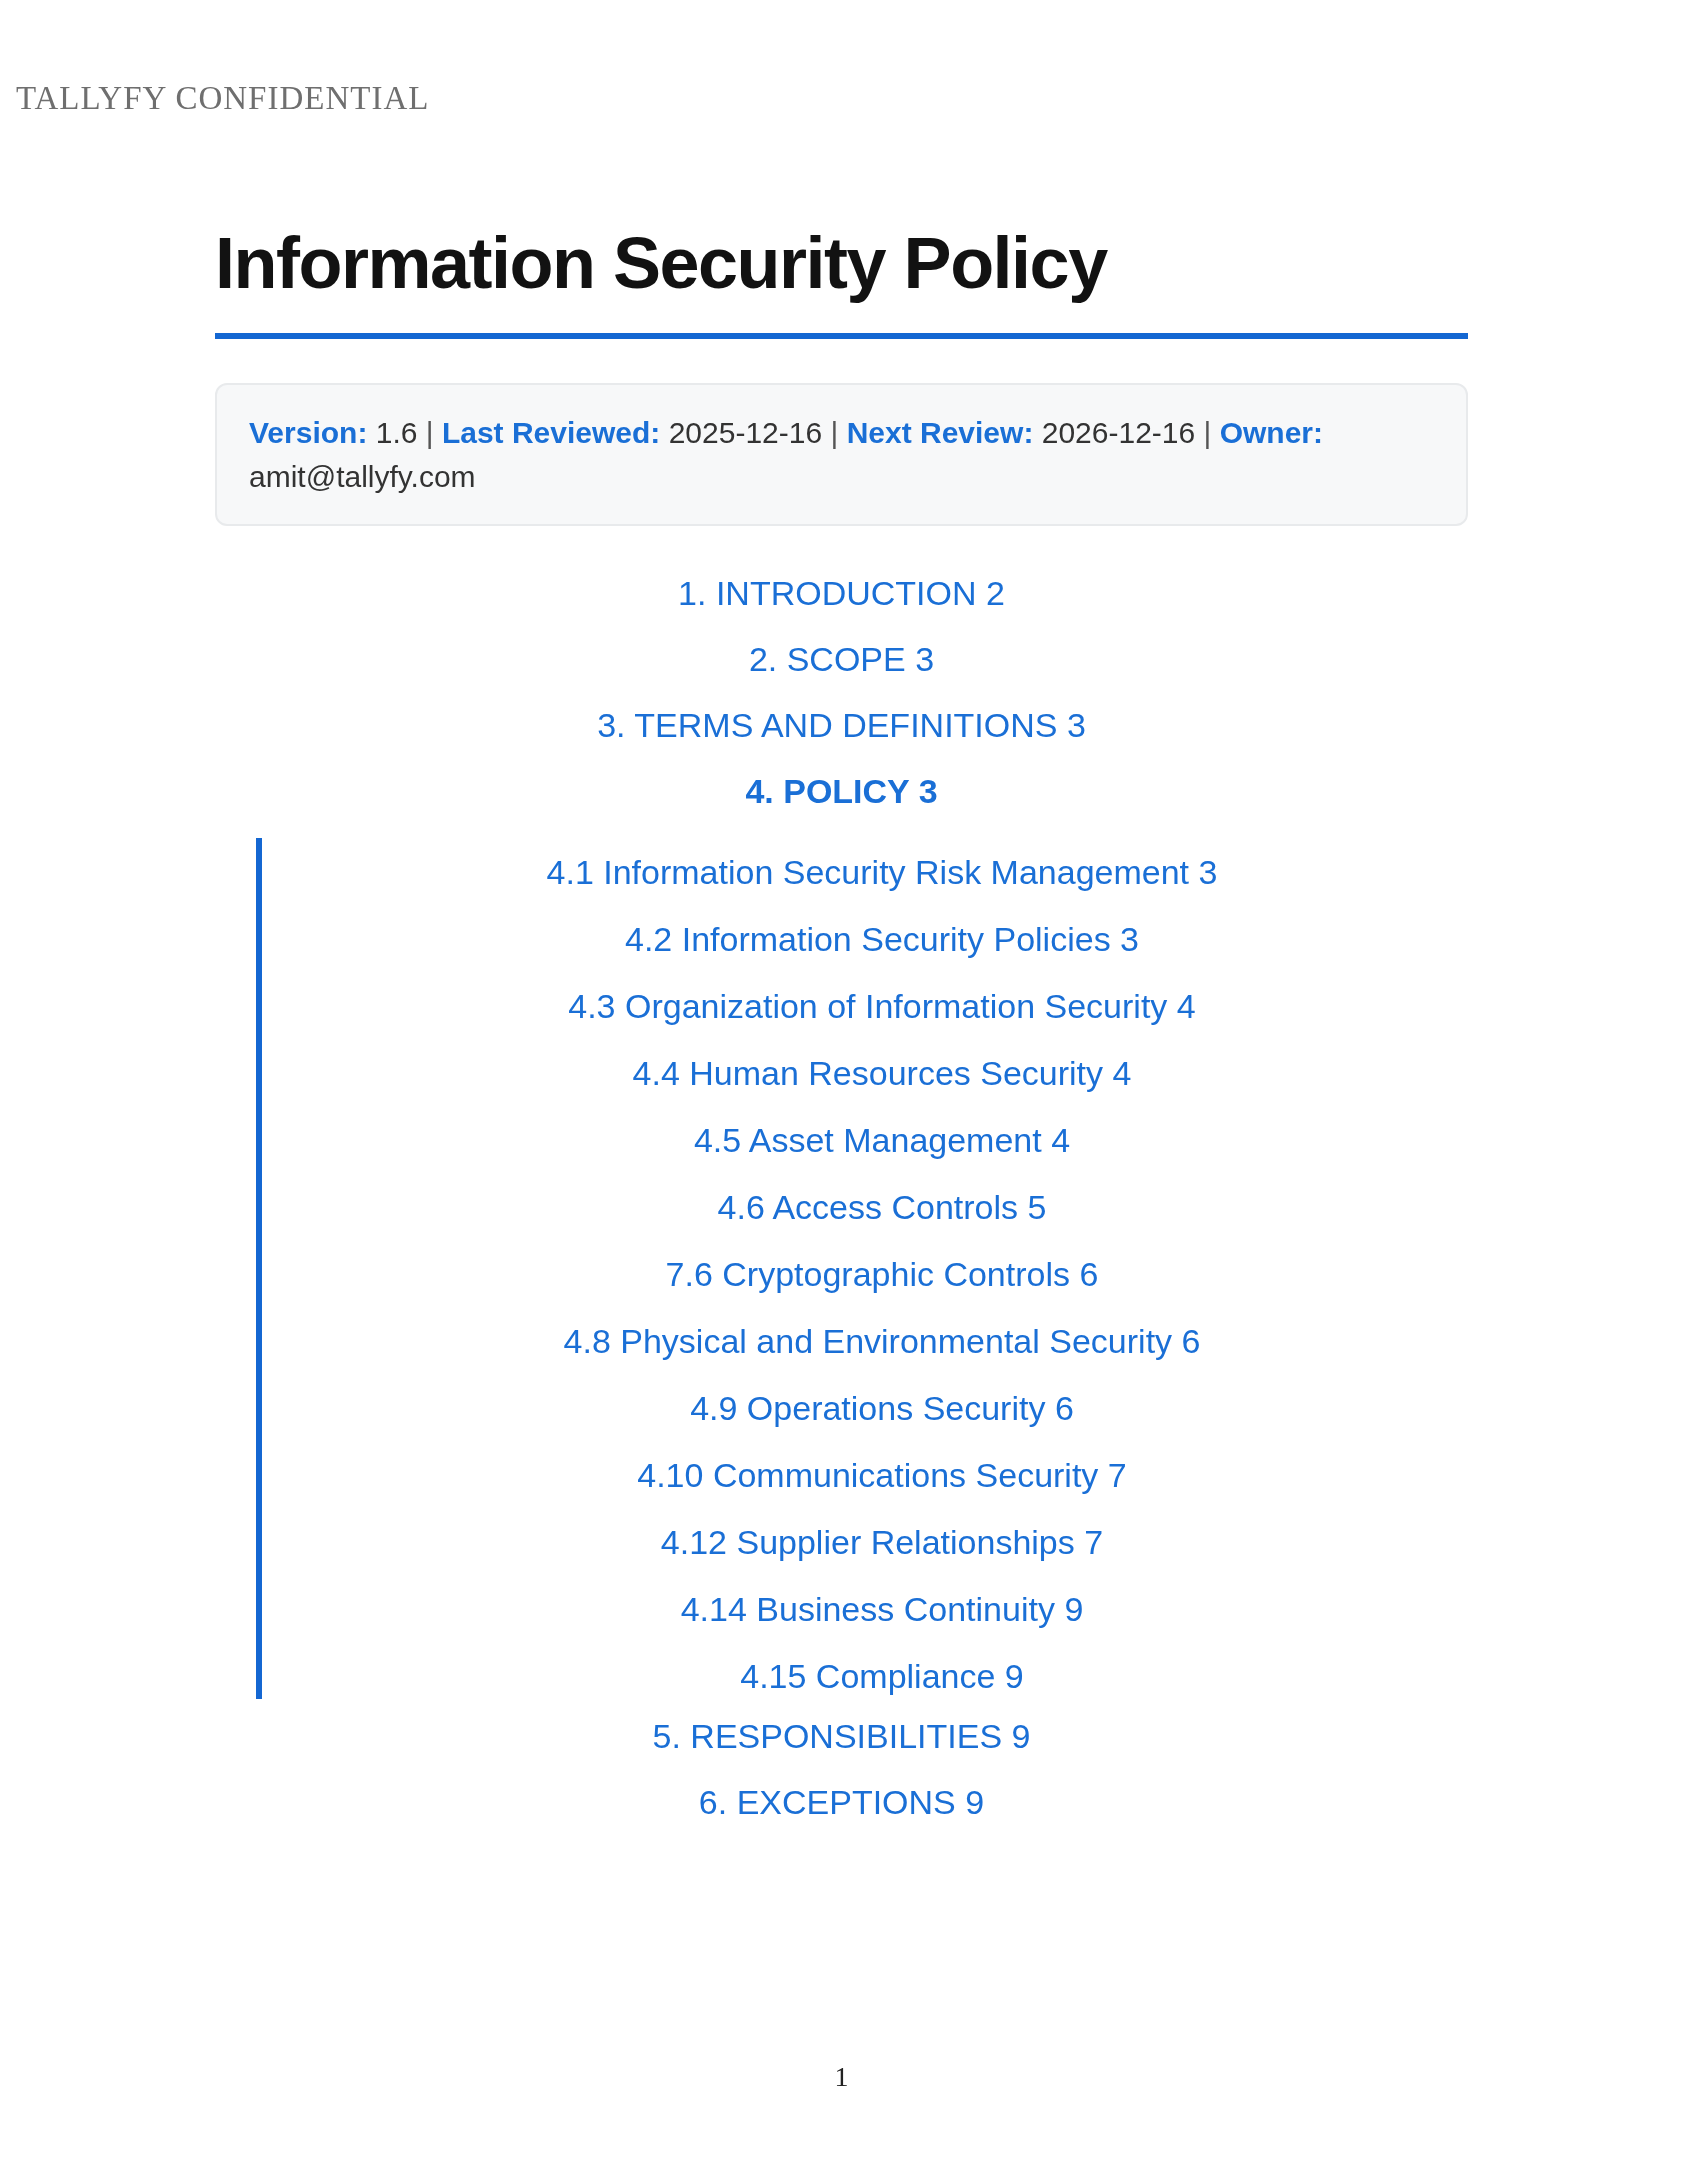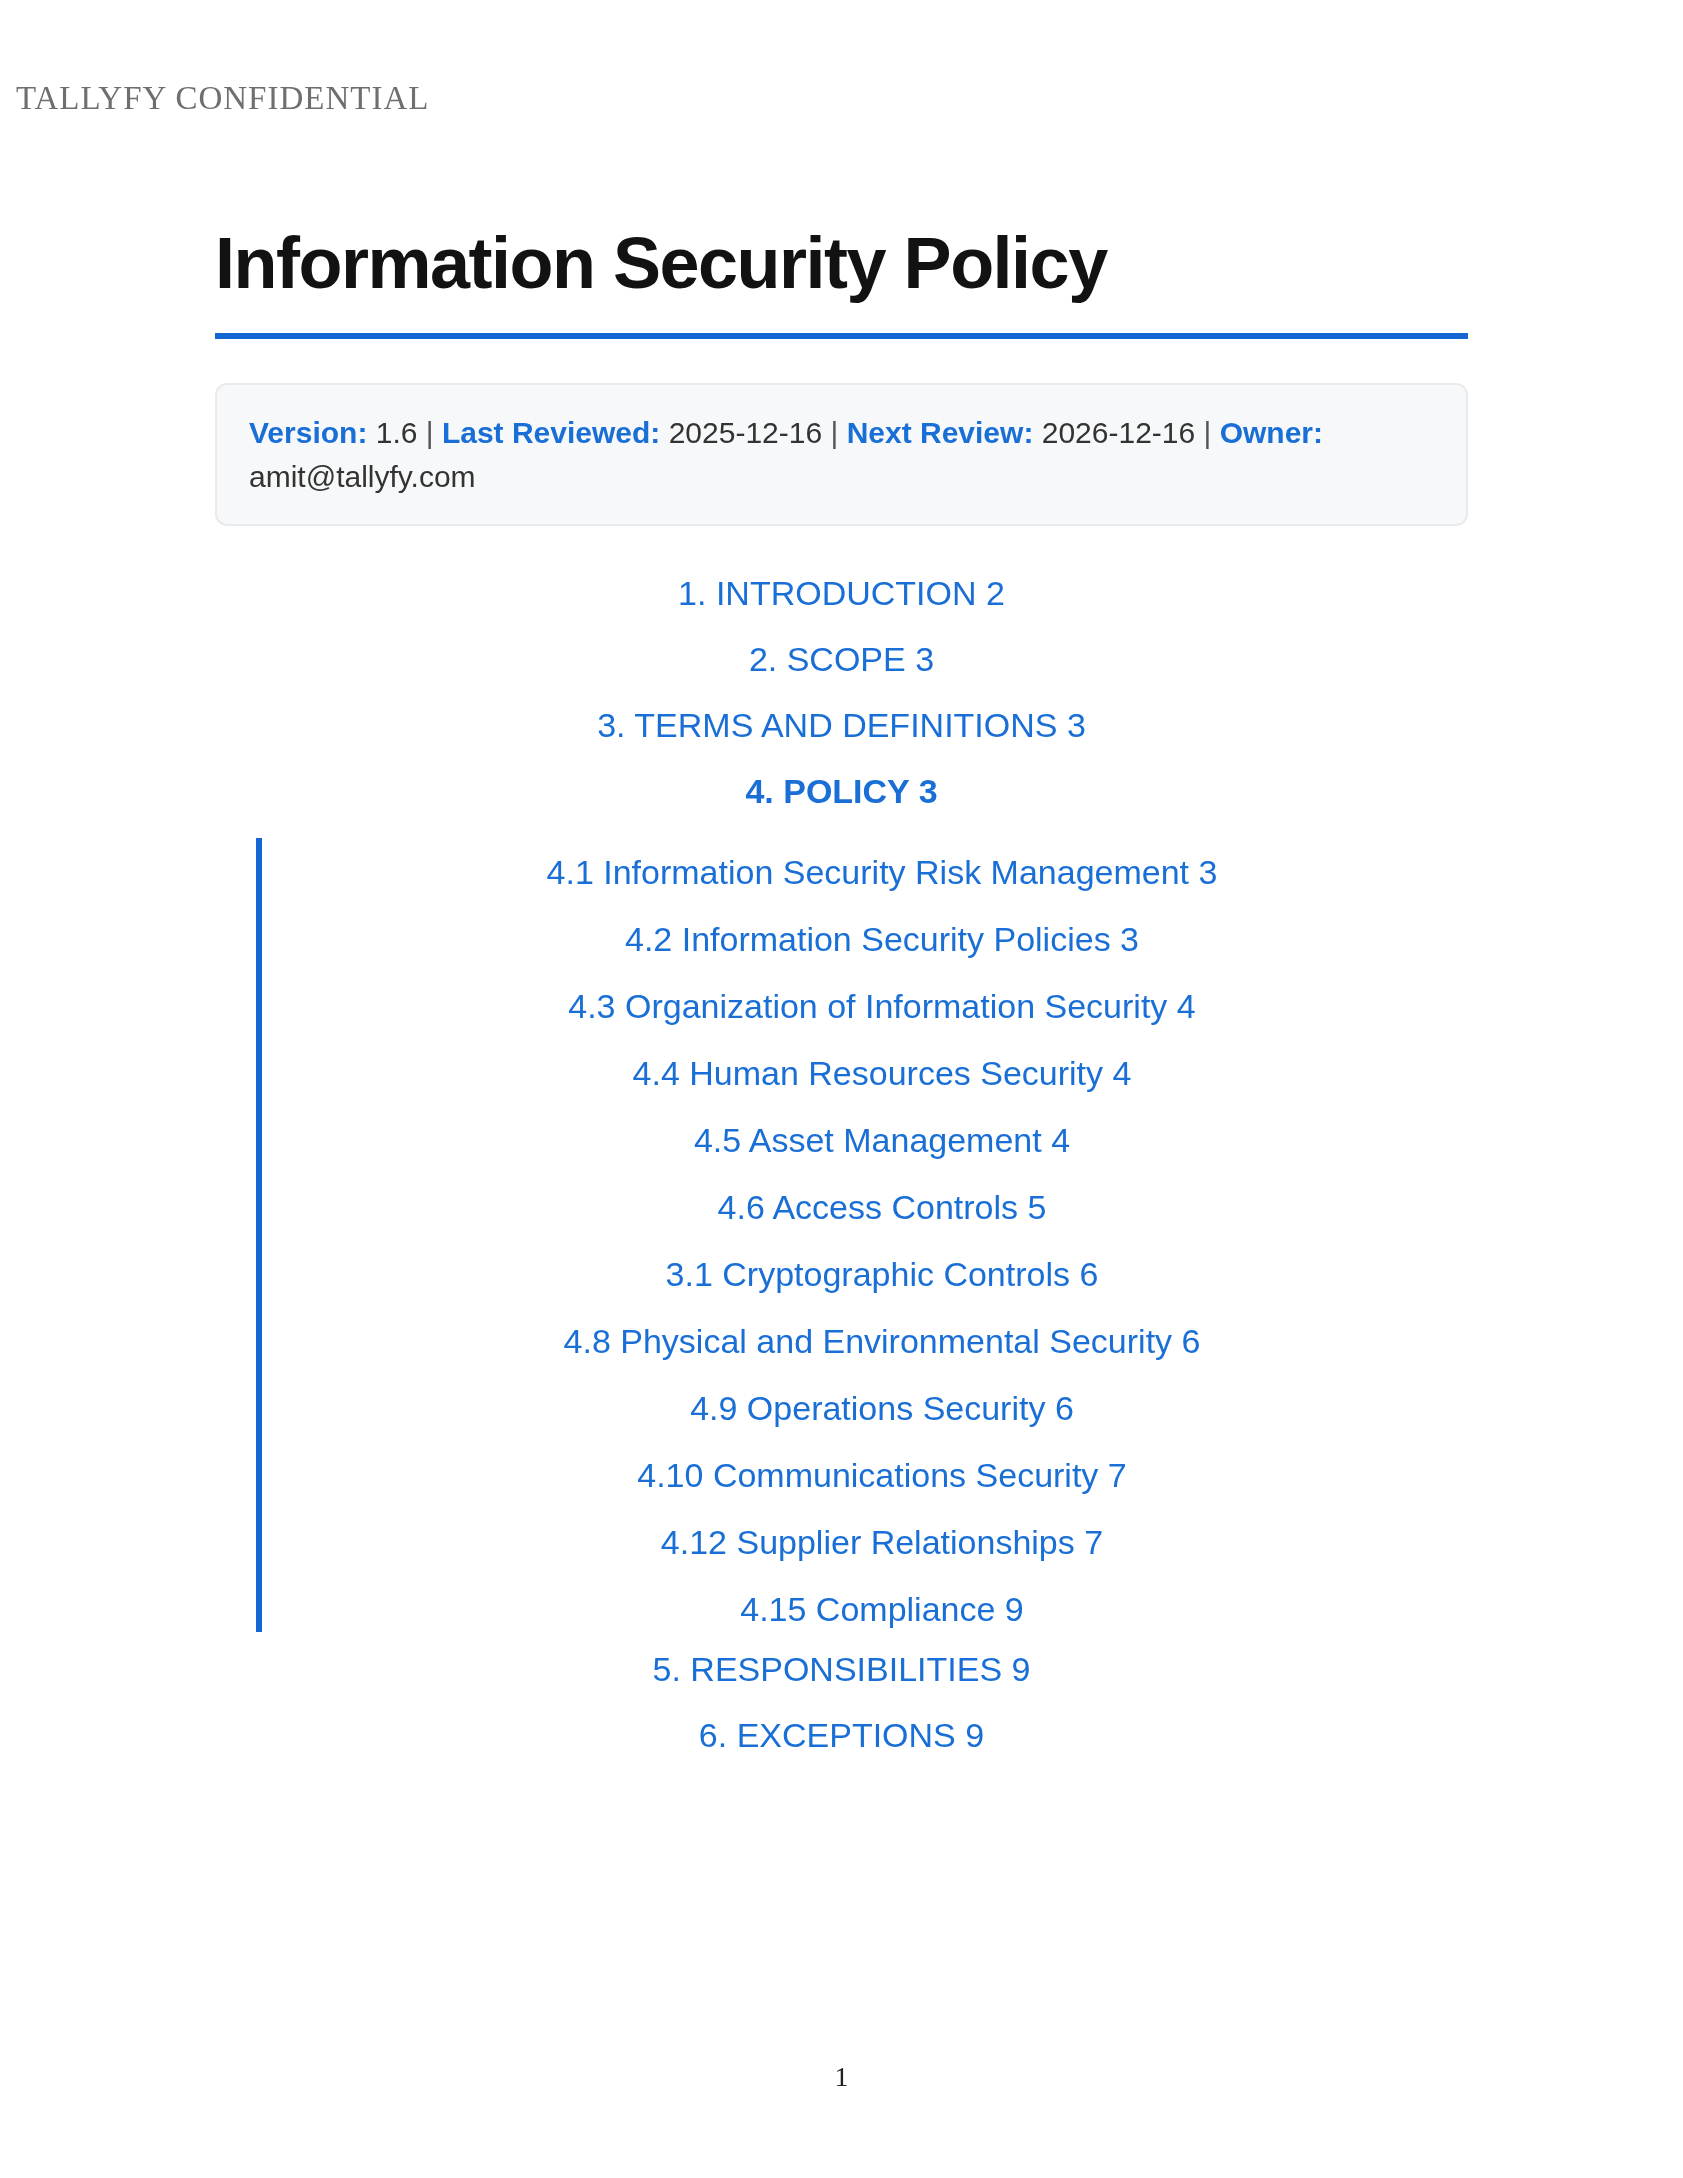--- a/index.html
+++ b/index.html
@@ -144,33 +144,36 @@
       <div class="toc-item">
         <a><span>4.4 Human Resources Security</span> <span>4</span></a>
       </div>
       <div class="toc-item">
         <a><span>4.5 Asset Management</span> <span>4</span></a>
       </div>
       <div class="toc-item">
         <a><span>4.6 Access Controls</span> <span>5</span></a>
       </div>
       <div class="toc-item">
-        <a><span>3.1 Cryptographic Controls</span> <span>6</span></a>
+        <a><span>7.6 Cryptographic Controls</span> <span>6</span></a>
       </div>
       <div class="toc-item">
         <a><span>4.8 Physical and Environmental Security</span> <span>6</span></a>
       </div>
       <div class="toc-item">
         <a><span>4.9 Operations Security</span> <span>6</span></a>
       </div>
       <div class="toc-item">
         <a><span>4.10 Communications Security</span> <span>7</span></a>
       </div>
       <div class="toc-item">
         <a><span>4.12 Supplier Relationships</span> <span>7</span></a>
+      </div>
+      <div class="toc-item">
+        <a><span>4.14 Business Continuity</span> <span>9</span></a>
       </div>
       <div class="toc-item">
         <a><span>4.15 Compliance</span> <span>9</span></a>
       </div>
     </div>
 
     <div class="toc-item">
       <a><span>5. RESPONSIBILITIES</span> <span>9</span></a>
     </div>
 

